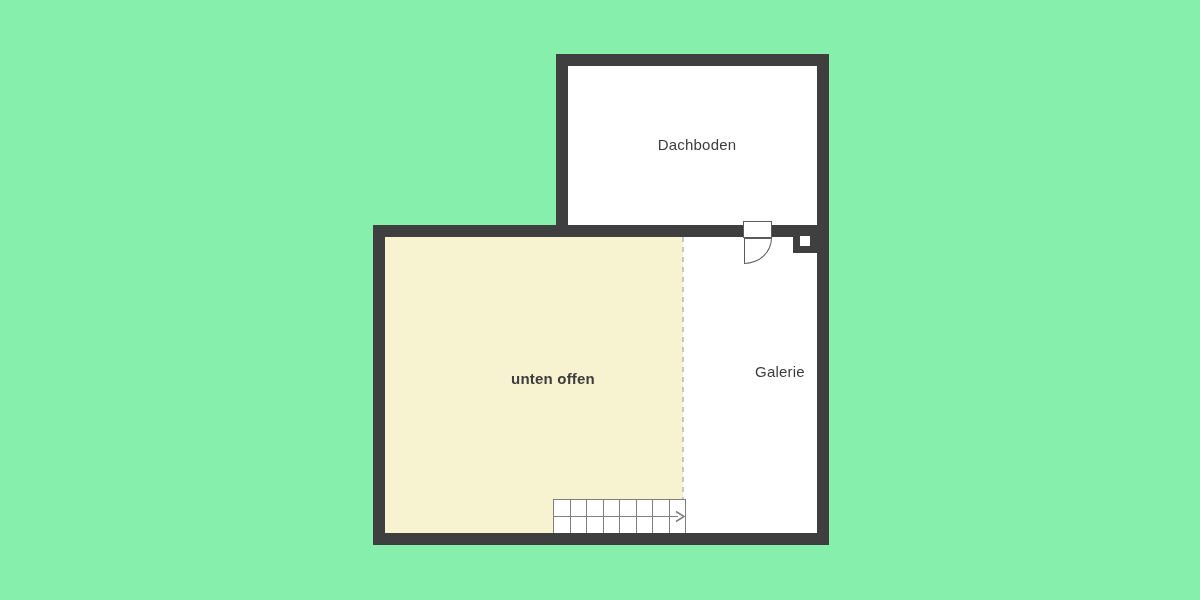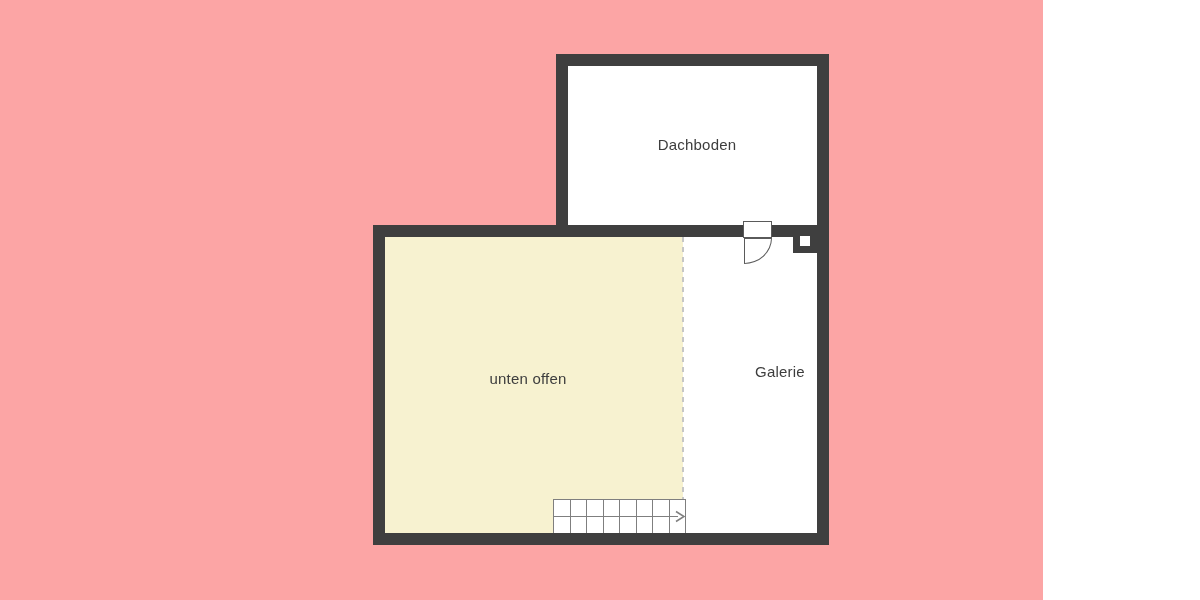--- a/index.html
+++ b/index.html
@@ -3,23 +3,23 @@
 <meta charset="utf-8">
 <style>
   html, body {
     margin: 0;
     padding: 0;
     background: #ffffff;
     font-family: "Liberation Sans", sans-serif;
   }
   .canvas {
     position: relative;
-    width: 1043px;
+    width: 1200px;
     height: 600px;
-    background: #fca5a5;
+    background: #86efac;
     overflow: hidden;
   }
   .abs { position: absolute; box-sizing: border-box; }
 
   
   .wall { background: #3f3f3f; }
   .wall-dachboden-top   { left: 556px; top: 54px;  width: 273px; height: 12px; }
   .wall-dachboden-left  { left: 556px; top: 54px;  width: 12px;  height: 183px; }
   .wall-right           { left: 817px; top: 54px;  width: 12px;  height: 491px; }
   .wall-middle          { left: 373px; top: 225px; width: 456px; height: 12px; }
@@ -34,21 +34,21 @@
   
   .room-label {
     position: absolute;
     transform: translate(-50%, -50%);
     font-size: 15px;
     color: #3d3d3d;
     white-space: nowrap;
     letter-spacing: 0.2px;
   }
   .label-dachboden   { left: 697px; top: 144px; }
-  .label-unten-offen { left: 528px; top: 378px; }
+  .label-unten-offen { left: 553px; top: 378px; font-weight: bold; }
   .label-galerie     { left: 780px; top: 371px; }
 
   
   .dashed-line {
     left: 682px; top: 237px; width: 2px; height: 262px;
     background: repeating-linear-gradient(
       to bottom, #c6c6c6 0px, #c6c6c6 5px,
       transparent 5px, transparent 10px);
   }
 

